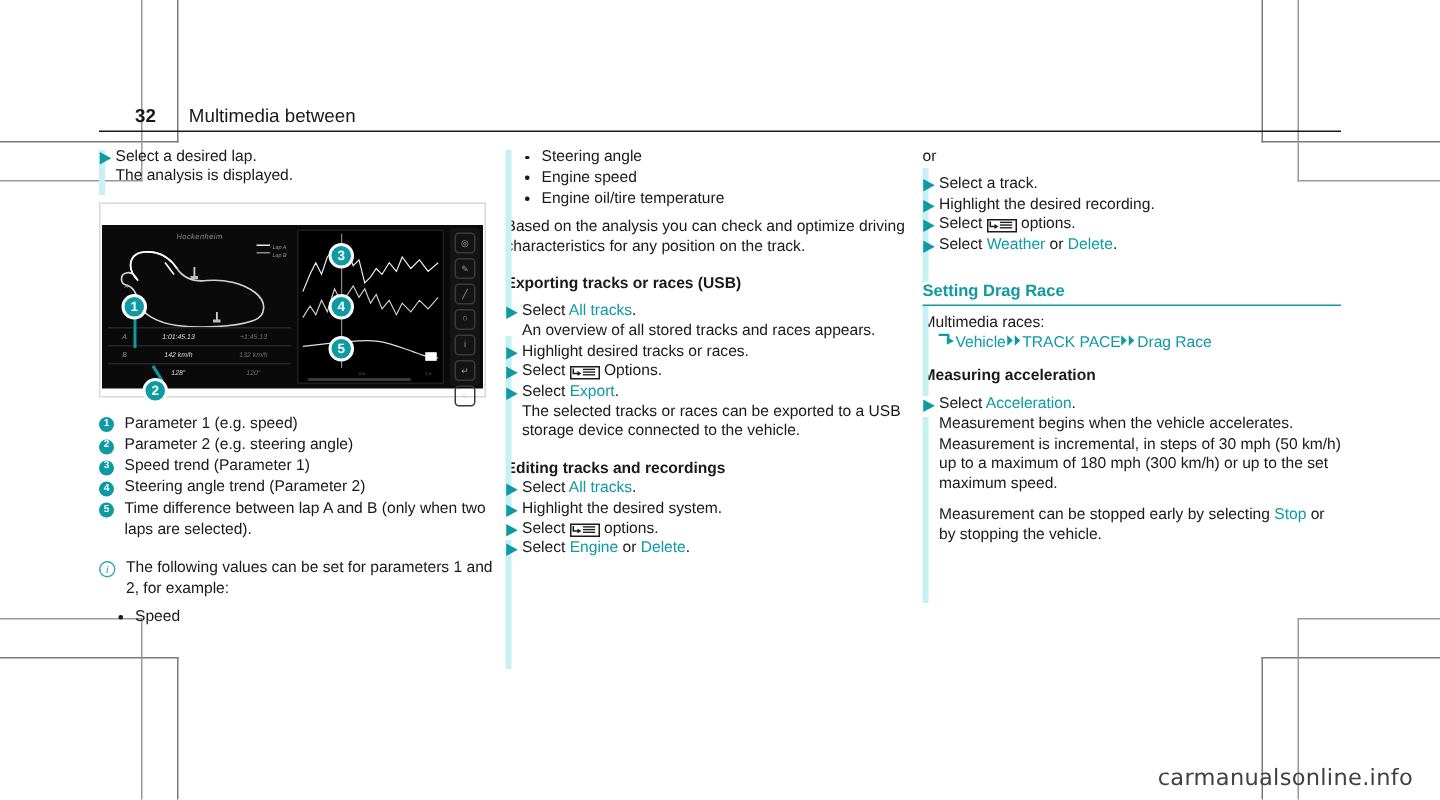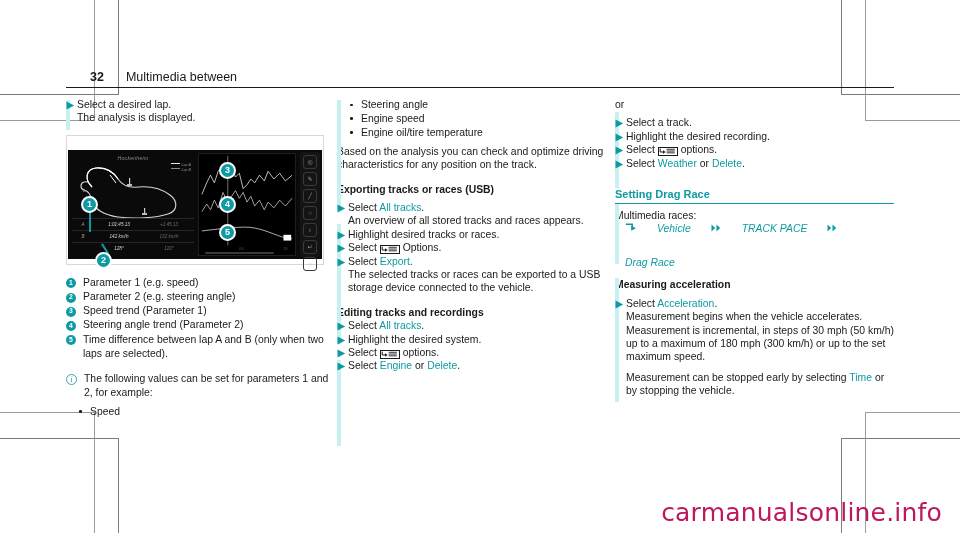--- a/index.html
+++ b/index.html
@@ -71,21 +71,21 @@
   .note { display:flex; align-items:flex-start; gap:7px; font-size:10.4px; line-height:13.9px; }
   .note-ico { flex:0 0 auto; width:11px; height:11px; border-radius:50%; border:1px solid #3aa8ae;
               color:#2b8f96; font-size:7.5px; font-style:italic; font-family:"Liberation Serif", serif;
               display:flex; align-items:center; justify-content:center; margin-top:2px; line-height:1;}
 
   .subhead { font-size:10.4px; font-weight:bold; line-height:13.4px; }
   .tealhead { font-size:11px; font-weight:bold; color:#0d9aa3; line-height:14px; border-bottom:1.6px solid #0d9aa3; padding-bottom:2px; }
   .teal { color:#0d9aa3; }
 
   
-  .menupath { font-size:10.4px; line-height:14px; padding-left:10px; display:flex; align-items:center; gap:20px; flex-wrap:wrap;font-style:italic;}
+  .menupath { font-size:10.4px; line-height:14px; padding-left:10px; display:flex; align-items:center; gap:0; flex-wrap:wrap;}
   .menupath .seg { color:#0d9aa3; }
   .chev { display:inline-block; }
 
   
   .optglyph {
     display:inline-flex; align-items:center; justify-content:center;
     width:20px; height:9.5px; border:1px solid #1a1a1a; vertical-align:-1px;
     position:relative; top:1px; background:#fff;
   }
 
@@ -108,21 +108,21 @@
     position:absolute; width:17px; height:17px; border-radius:50%;
     background:#0d9aa3; border:2px solid #ffffff; color:#ffffff;
     font-size:9px; font-weight:bold; display:flex; align-items:center; justify-content:center;
     z-index:5;
   }
   .callout-line { position:absolute; background:#0d9aa3; z-index:4; }
 
   
   .watermark {
     position:absolute; right:18px; bottom:6px;
-    font-size:25px; color:#be185d; letter-spacing:.2px;
+    font-size:15px; color:#404040; letter-spacing:.2px;
     font-family:"DejaVu Sans", sans-serif; white-space:nowrap;
   }
 </style>
 </head>
 <body>
 
 <div class="cropmark cm-tl-a"></div>
 <div class="cropmark cm-tl-b"></div>
 <div class="cropmark cm-tr-a"></div>
 <div class="cropmark cm-tr-b"></div>
@@ -490,19 +490,19 @@
     <div class="step">
       <div class="step-arrow">
         <svg width="9" height="9" viewBox="0 0 9 9">
             <path d="M0.5 0.4 L8.2 4.5 L0.5 8.6 Z" fill="#0d9aa3"></path>
           </svg>
       </div>
       <div class="step-body">
         <div><span>Select </span><span class="teal">Acceleration</span><span>.</span></div>
         <div>Measurement begins when the vehicle accelerates. Measurement is incremental, in steps of 30 mph (50 km/h) up to a maximum of 180 mph (300 km/h) or up to the set maximum speed.</div>
         <div style="height:7px"></div>
-        <div><span>Measurement can be stopped early by selecting </span><span class="teal">Time</span><span> or by stopping the vehicle.</span></div>
+        <div><span>Measurement can be stopped early by selecting </span><span class="teal">Stop</span><span> or by stopping the vehicle.</span></div>
       </div>
     </div>
   </div>
 </div>
 
 <div class="watermark">carmanualsonline.info</div>
 
 </body></html>

